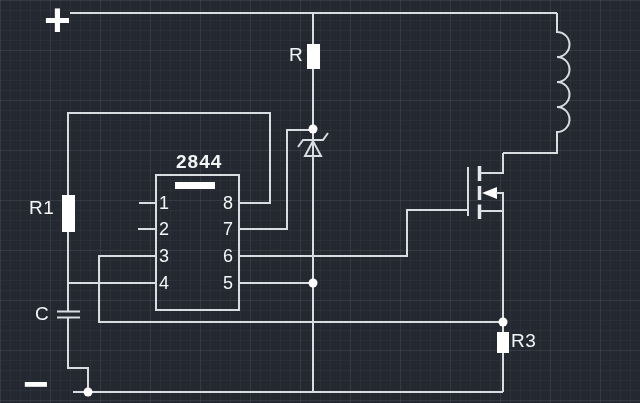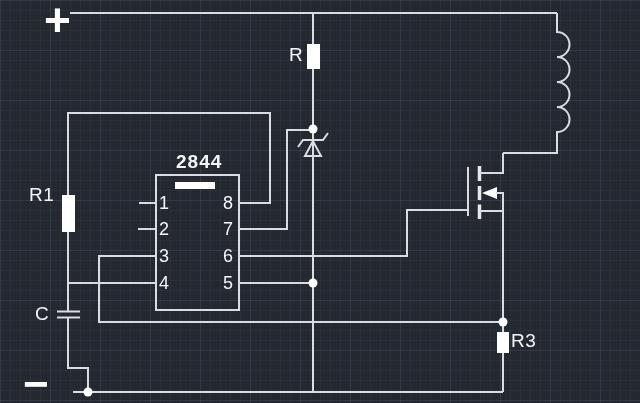--- a/index.html
+++ b/index.html
@@ -113,21 +113,21 @@
     <circle class="whitefill" cx="313" cy="129" r="4.5"></circle>
     <circle class="whitefill" cx="313" cy="283" r="4.5"></circle>
     <circle class="whitefill" cx="503" cy="322" r="4.5"></circle>
     <circle class="whitefill" cx="88" cy="392" r="4.5"></circle>
   </svg>
 
   <div class="term term-plus">+</div>
   <div class="term term-minus">−</div>
 
   <div class="lbl" style="left:289px;top:45px;">R</div>
-  <div class="lbl" style="left:29px;top:185px;">R1</div>
+  <div class="lbl" style="left:29px;top:198px;">R1</div>
   <div class="lbl" style="left:35px;top:304px;">C</div>
   <div class="lbl" style="left:511px;top:331px;">R3</div>
   <div class="lbl" style="left:176px;top:152px;letter-spacing:1px;font-weight:bold;">2844</div>
 
   <div class="pin" style="left:159px;top:194px;">1</div>
   <div class="pin" style="left:159px;top:220px;">2</div>
   <div class="pin" style="left:159px;top:247px;">3</div>
   <div class="pin" style="left:159px;top:274px;">4</div>
 
   <div class="pin" style="left:223px;top:194px;">8</div>

